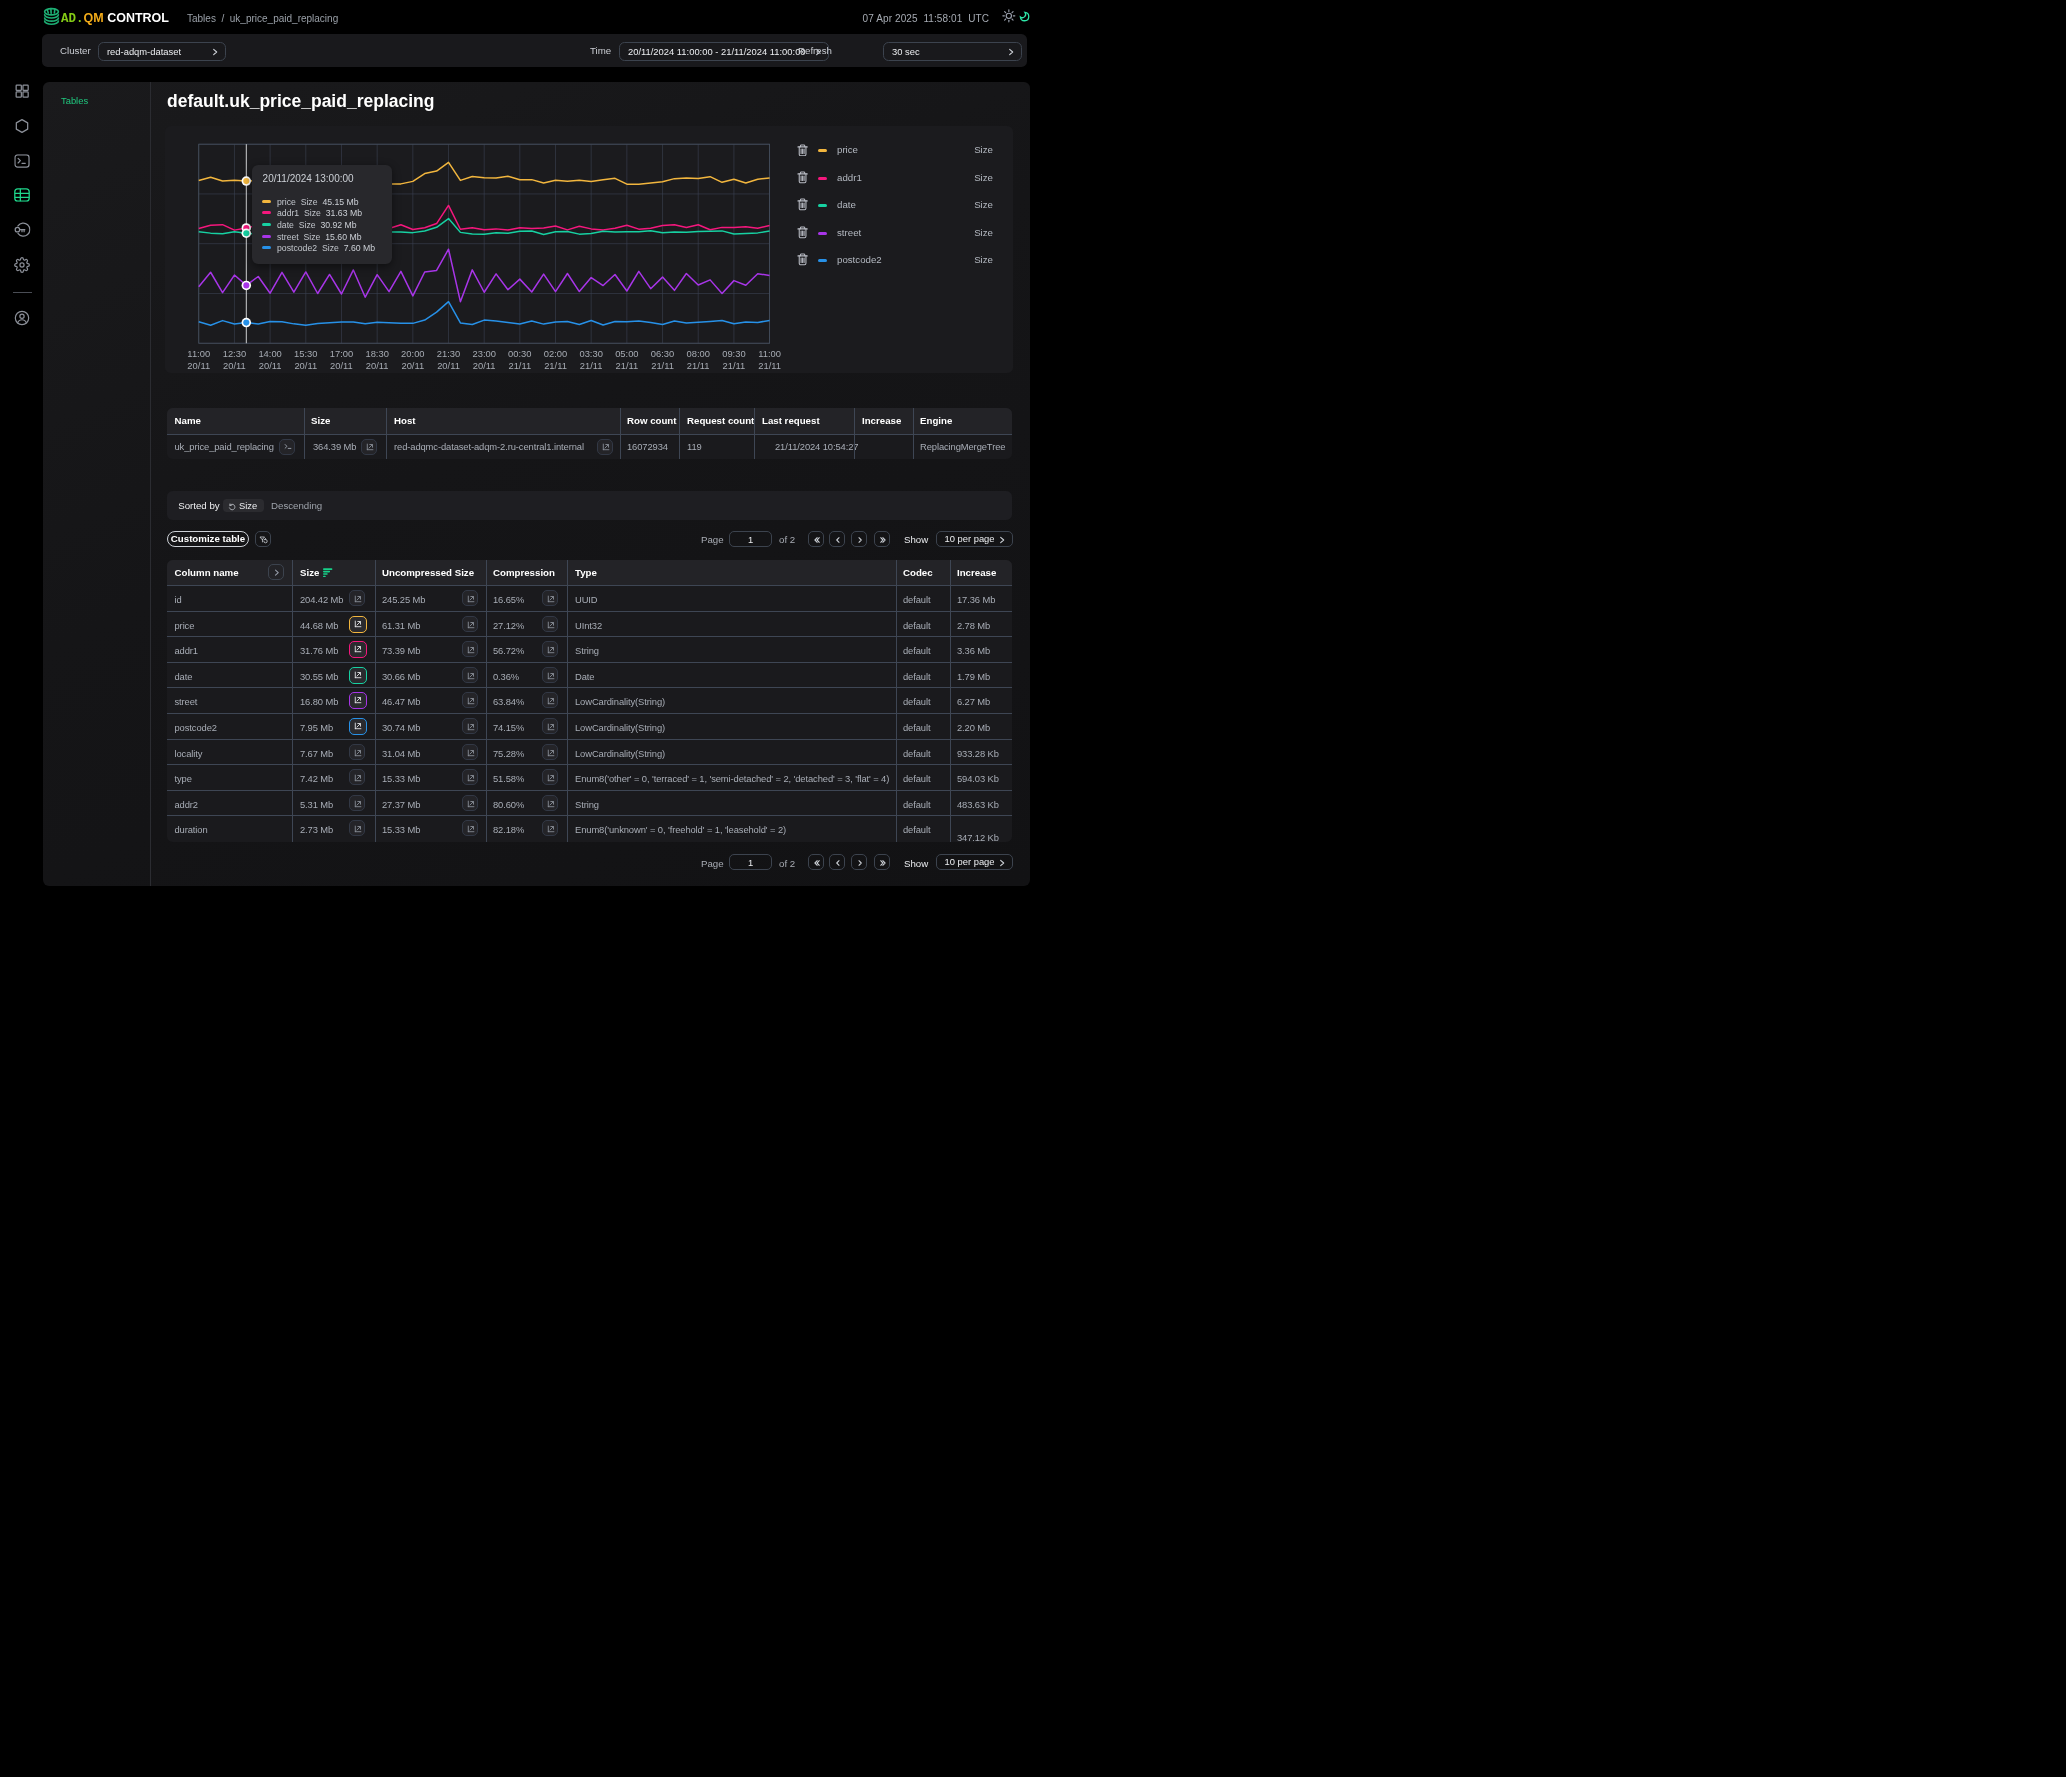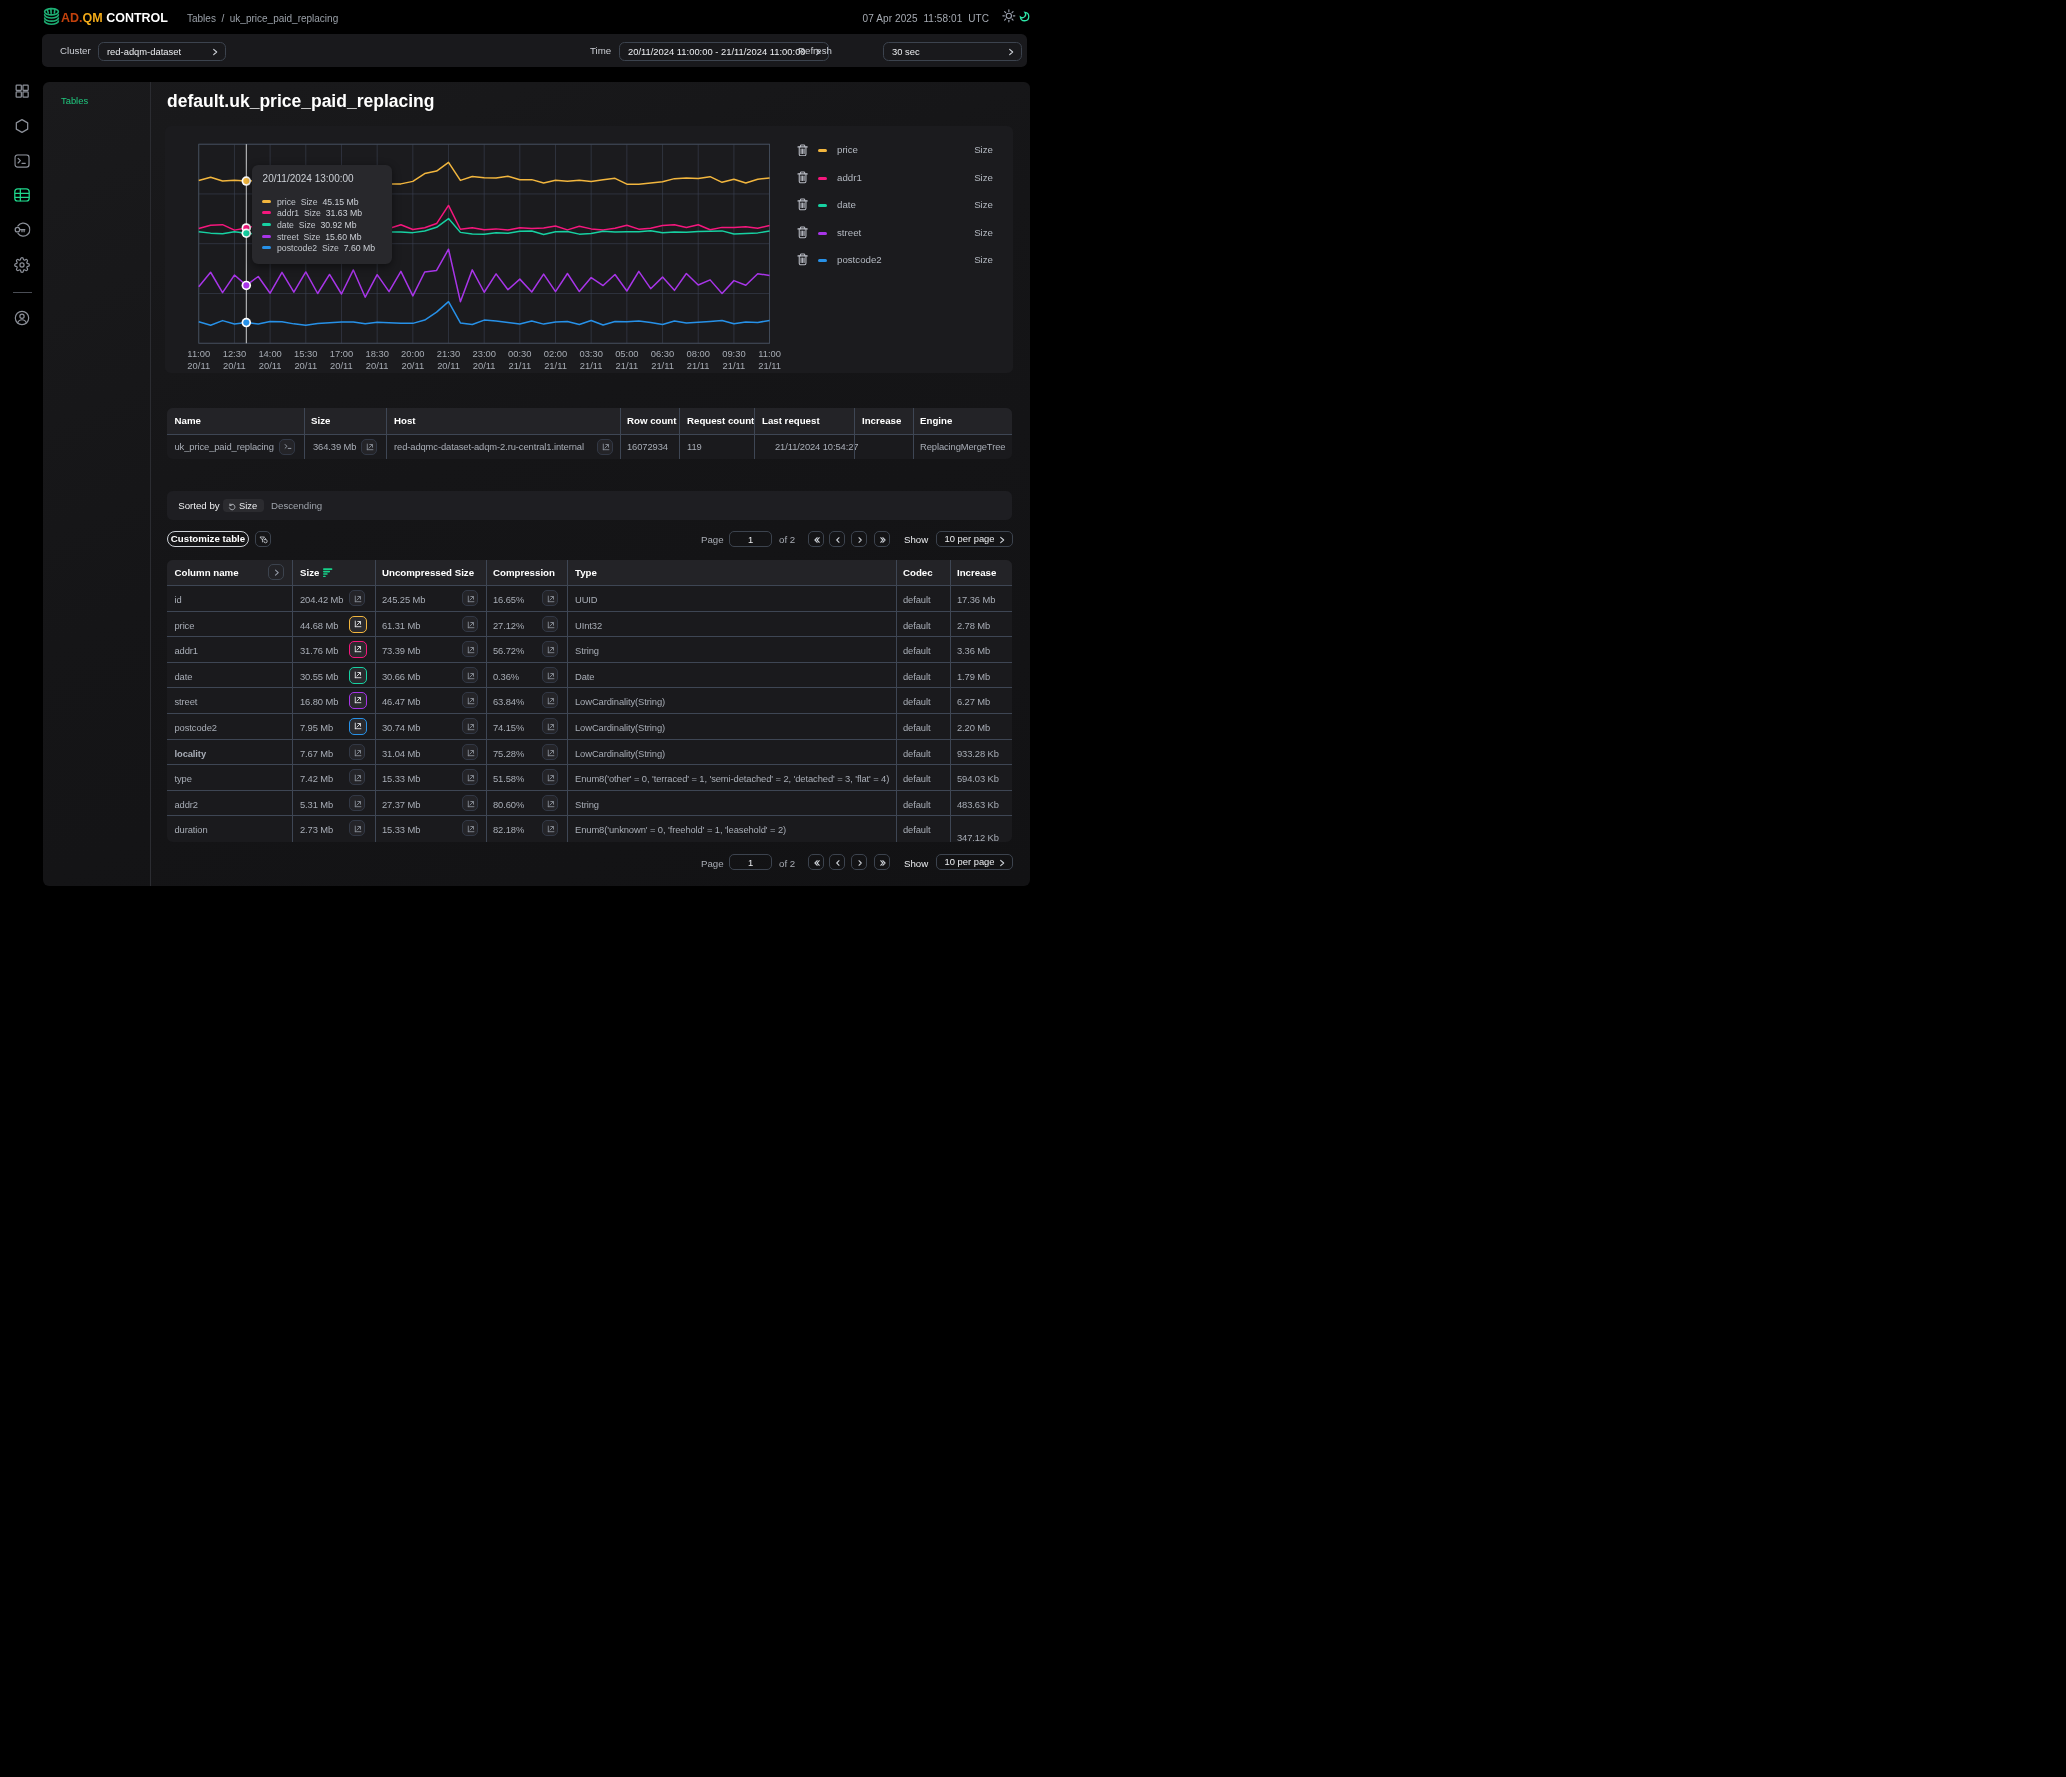--- a/index.html
+++ b/index.html
@@ -7,21 +7,21 @@
   html,body { width:1033px; height:889px; background:#000; overflow:hidden;
     font-family:"Liberation Sans", sans-serif; }
   .abs { position:absolute; }
   body { position:relative; }
 
   
   .topbar { position:absolute; left:0; top:0; width:1033px; height:34px; background:#000; }
   .logo-ic { position:absolute; left:42px; top:6.9px; }
   .logo-tx { position:absolute; left:61px; top:10.6px; font-size:12.5px; font-weight:bold;
     letter-spacing:0; color:#fff; white-space:nowrap; }
-  .lg-g { color:#c2410c; } .lg-y { color:#f2ab19; }
+  .lg-g { color:#84cc16;font-family:Liberation Mono, monospace; } .lg-y { color:#f2ab19; }
   .crumb { position:absolute; left:187px; top:12.5px; font-size:10px; color:#9aa0a8; }
   .dt { position:absolute; right:44px; top:12.5px; font-size:10px; color:#a6abb3; letter-spacing:0.1px; }
   .sun { position:absolute; left:1002px; top:9.4px; }
   .moon { position:absolute; left:1019px; top:11.2px; }
 
   
   .cbar { position:absolute; left:42px; top:34px; width:985px; height:33px;
     background:#19191c; border-radius:5.6px; }
   .cbar .lbl { position:absolute; top:11.2px; font-size:9.7px; color:#c9ccd2; }
   .sel { position:absolute; top:7.5px; height:19px; border:0.9px solid #3c434e; border-radius:5.6px;
@@ -619,21 +619,21 @@
           <path d="M5.5 5 V18.5 M5.5 18.5 H19"></path>
           <path d="M9.5 14.5 L17.2 6.8"></path>
           <path d="M11.5 6 H18 V12.5"></path>
         </svg>
       </div>
 <div class="dcell" style="left:408px; top:7.5px;">LowCardinality(String)</div>
 <div class="dcell" style="left:736px; top:7.5px;">default</div>
 <div class="dcell" style="left:790px; top:7.5px;">2.20 Mb</div>
 </div>
 <div class="trow" style="top:179px; height:25.6px;">
-<div class="dcell" style="left:7.5px; top:7.5px;font-weight:bold;">locality</div>
+<div class="dcell" style="left:7.5px; top:7.5px;">locality</div>
 <div class="dcell" style="left:133px; top:7.5px;">7.67 Mb</div>
 <div class="icbtn" style="left:182px; top:4.4px;">
         <svg width="10" height="10" viewBox="0 0 24 24" fill="none" stroke="#9096a0" stroke-width="2" stroke-linecap="round" stroke-linejoin="round">
           <path d="M5.5 5 V18.5 M5.5 18.5 H19"></path>
           <path d="M9.5 14.5 L17.2 6.8"></path>
           <path d="M11.5 6 H18 V12.5"></path>
         </svg>
       </div>
 <div class="dcell" style="left:215px; top:7.5px;">31.04 Mb</div>
 <div class="icbtn" style="left:295px; top:4.4px;">

